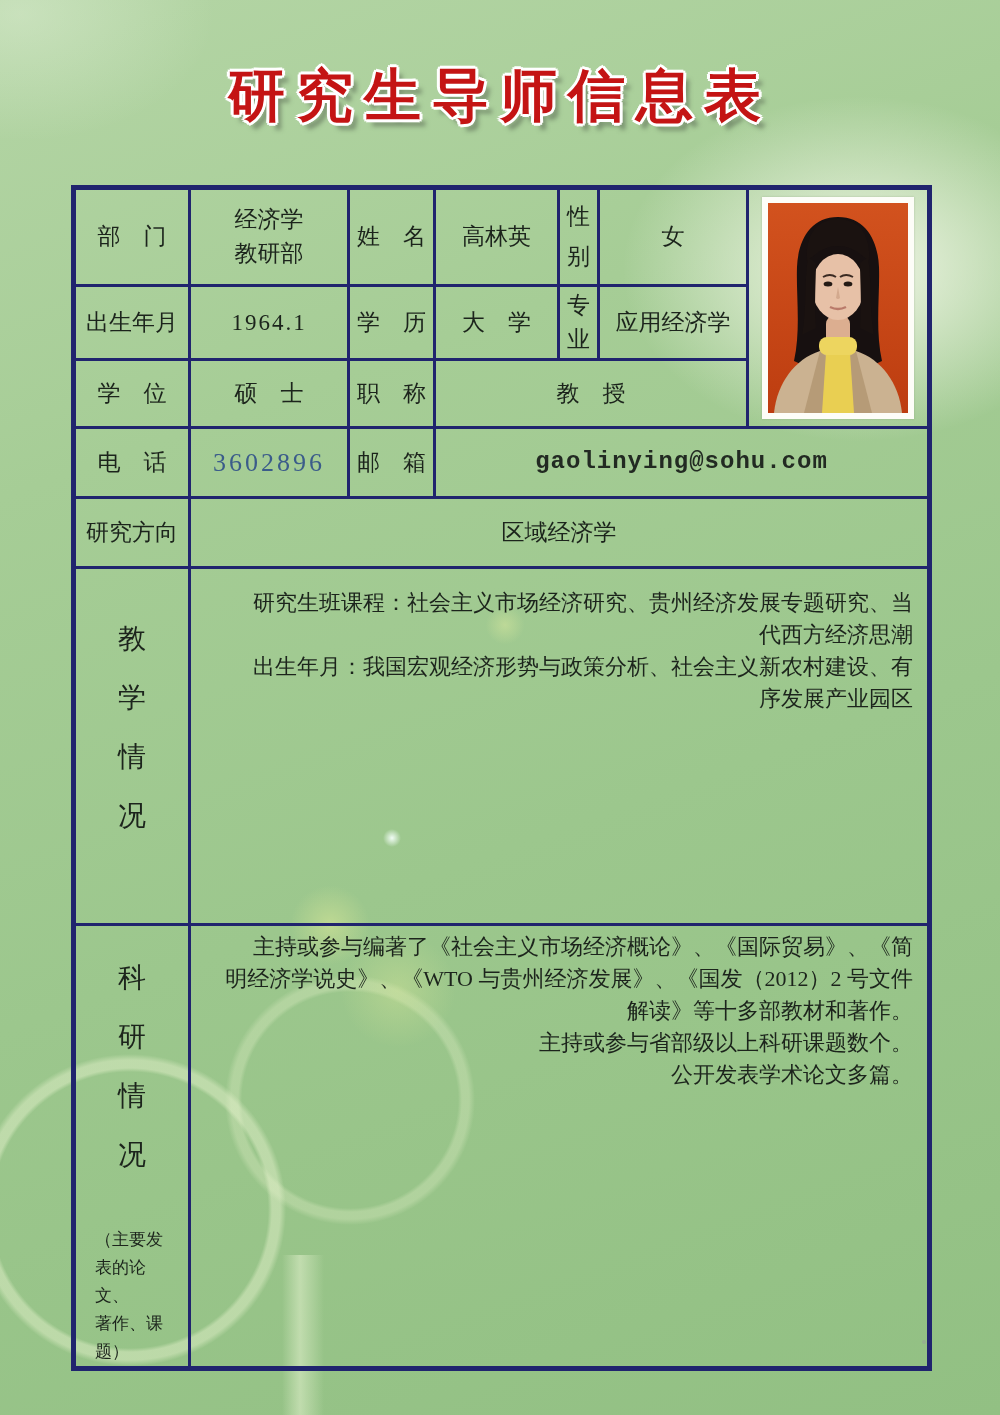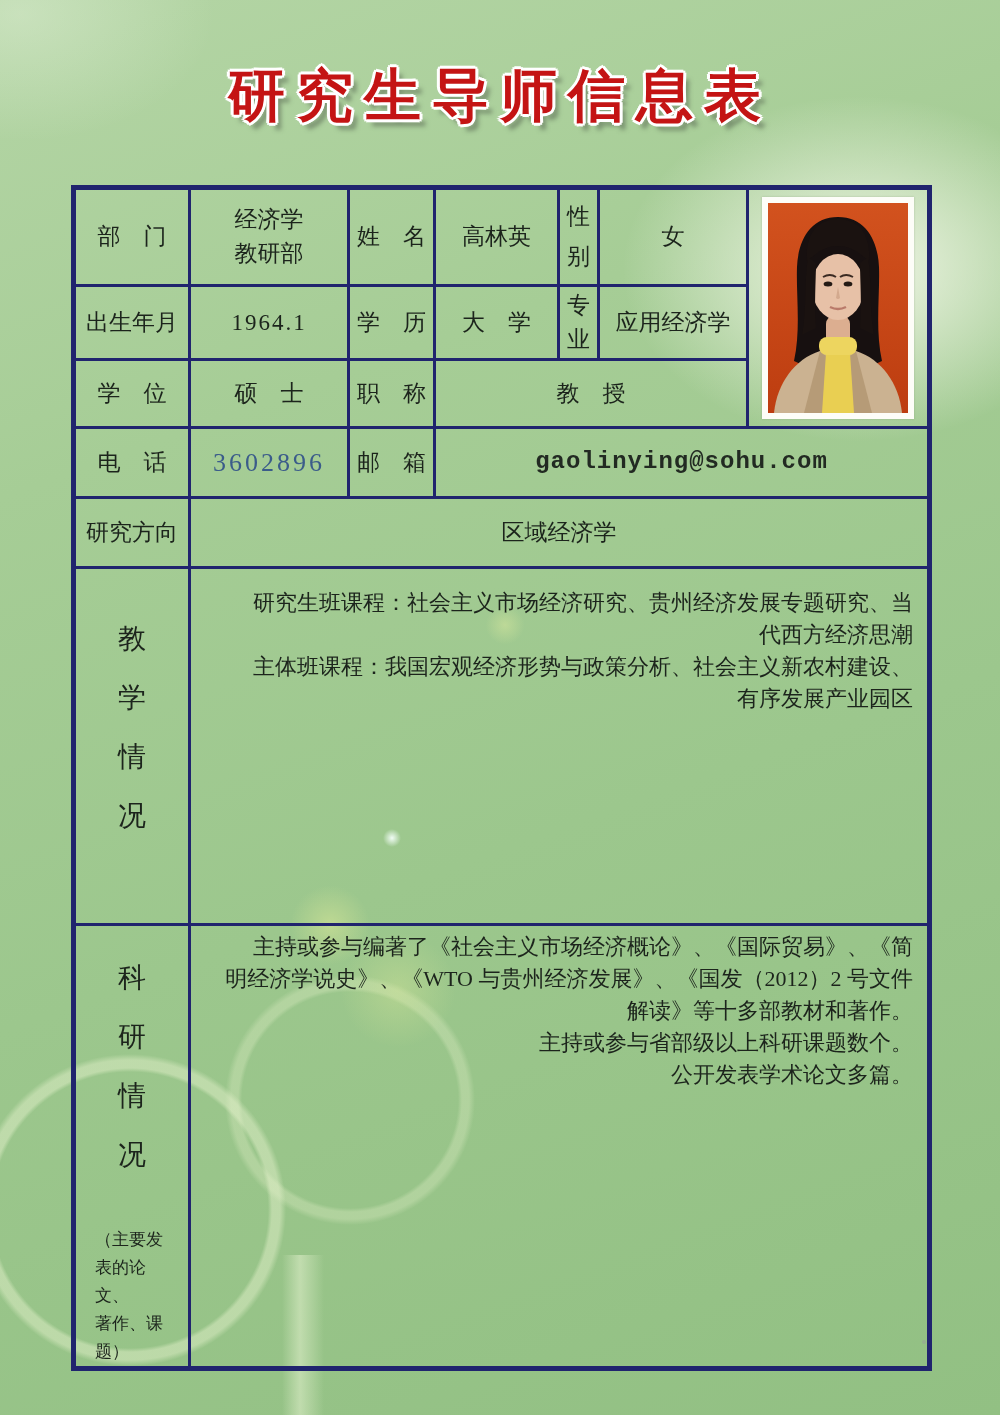--- a/index.html
+++ b/index.html
@@ -175,21 +175,21 @@
       </tr>
       <tr style="height:357px">
         <td class="section-label">
           <div class="vlabel teach">教
 学
 情
 况</div>
         </td>
         <td colspan="6" class="section-content">
           <p class="para">研究生班课程：社会主义市场经济研究、贵州经济发展专题研究、当代西方经济思潮</p>
-          <p class="para">主体班课程：我国宏观经济形势与政策分析、社会主义新农村建设、有序发展产业园区</p>
+          <p class="para">出生年月：我国宏观经济形势与政策分析、社会主义新农村建设、有序发展产业园区</p>
         </td>
       </tr>
       <tr style="height:408px">
         <td class="section-label">
           <div class="vlabel sci">科
 研
 情
 况</div>
           <div class="note">（主要发
 表的论文、

